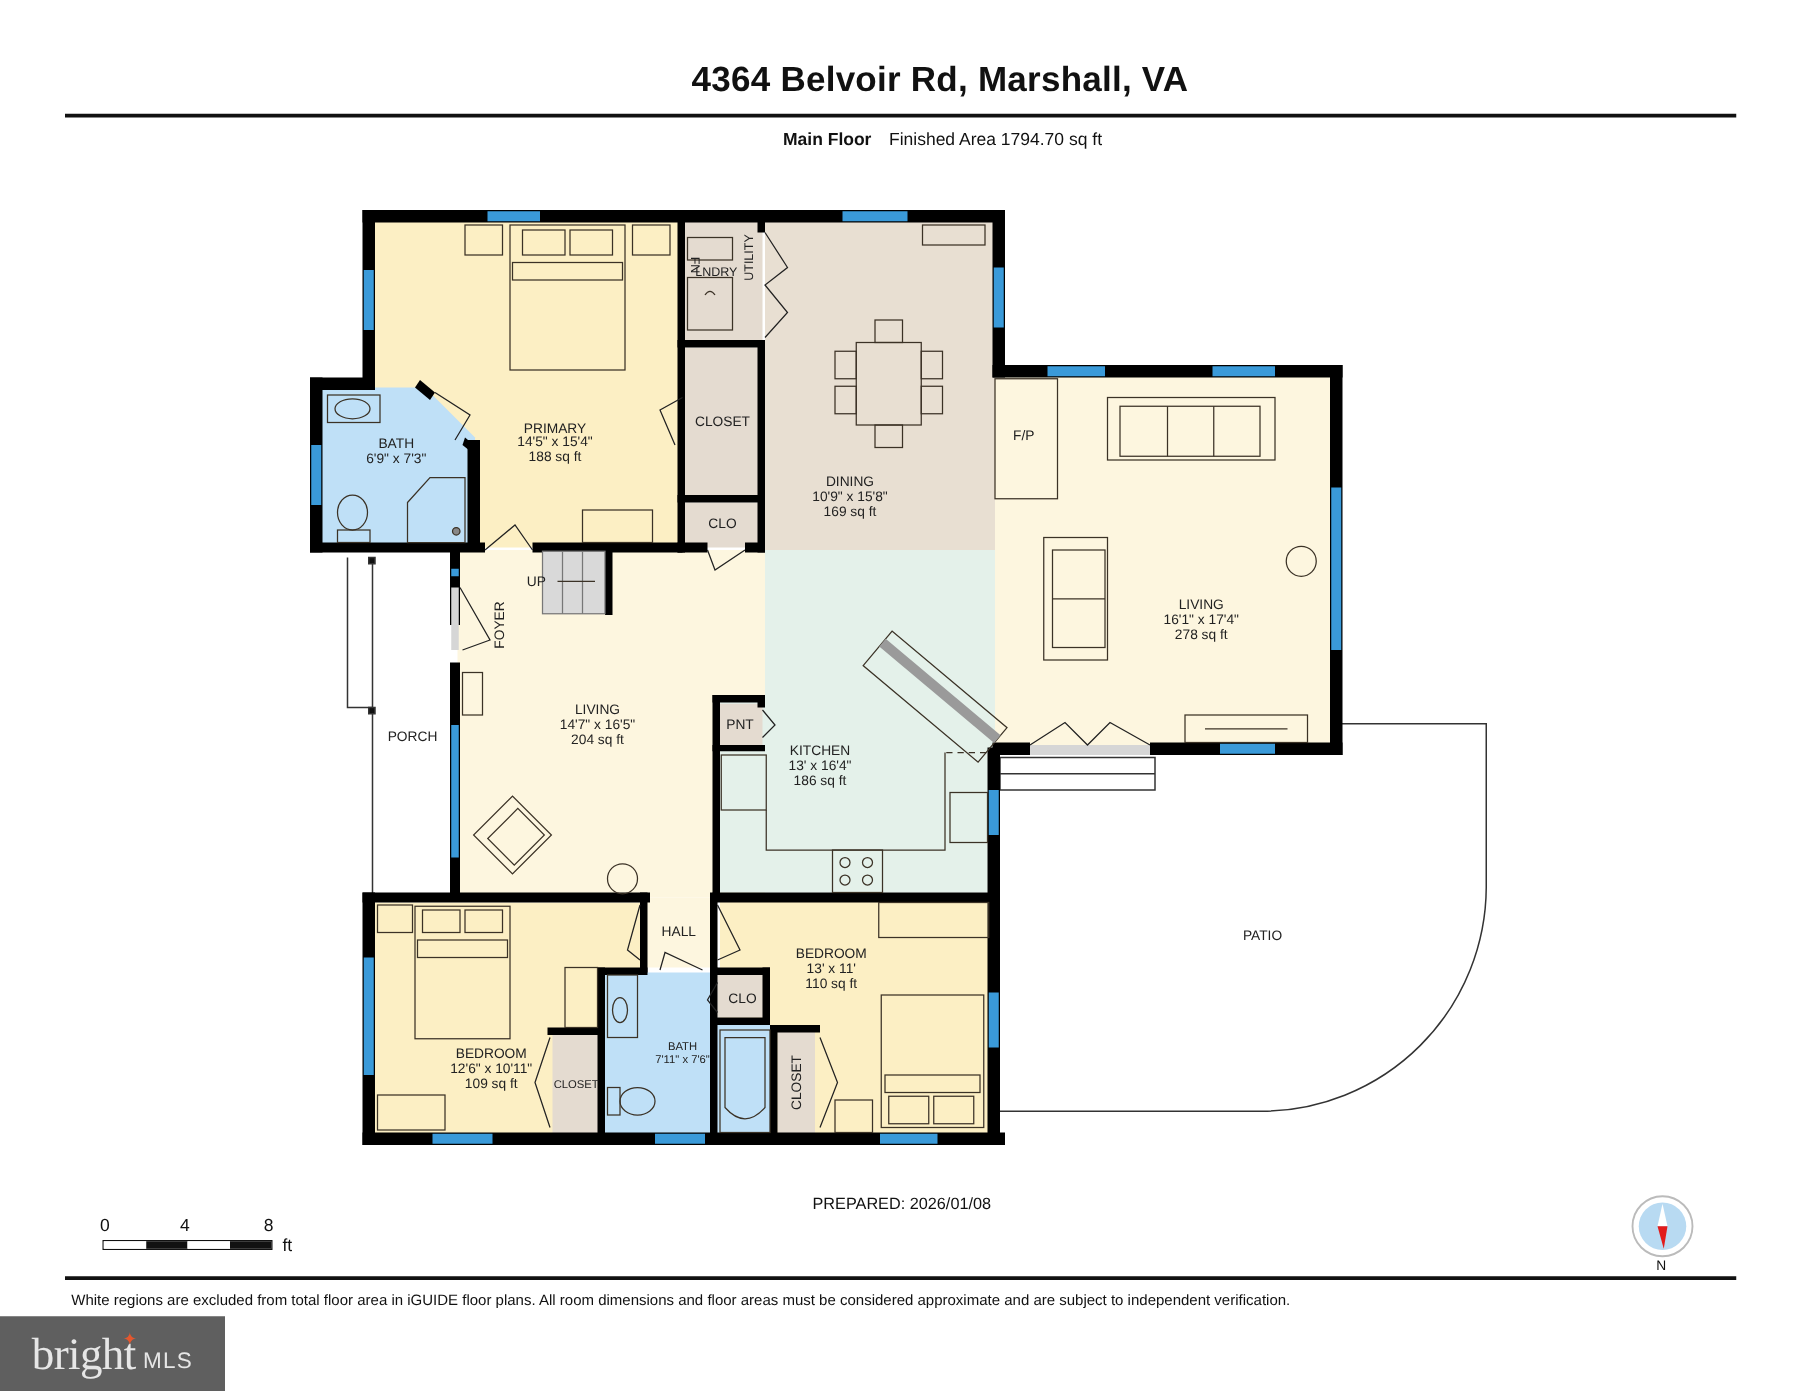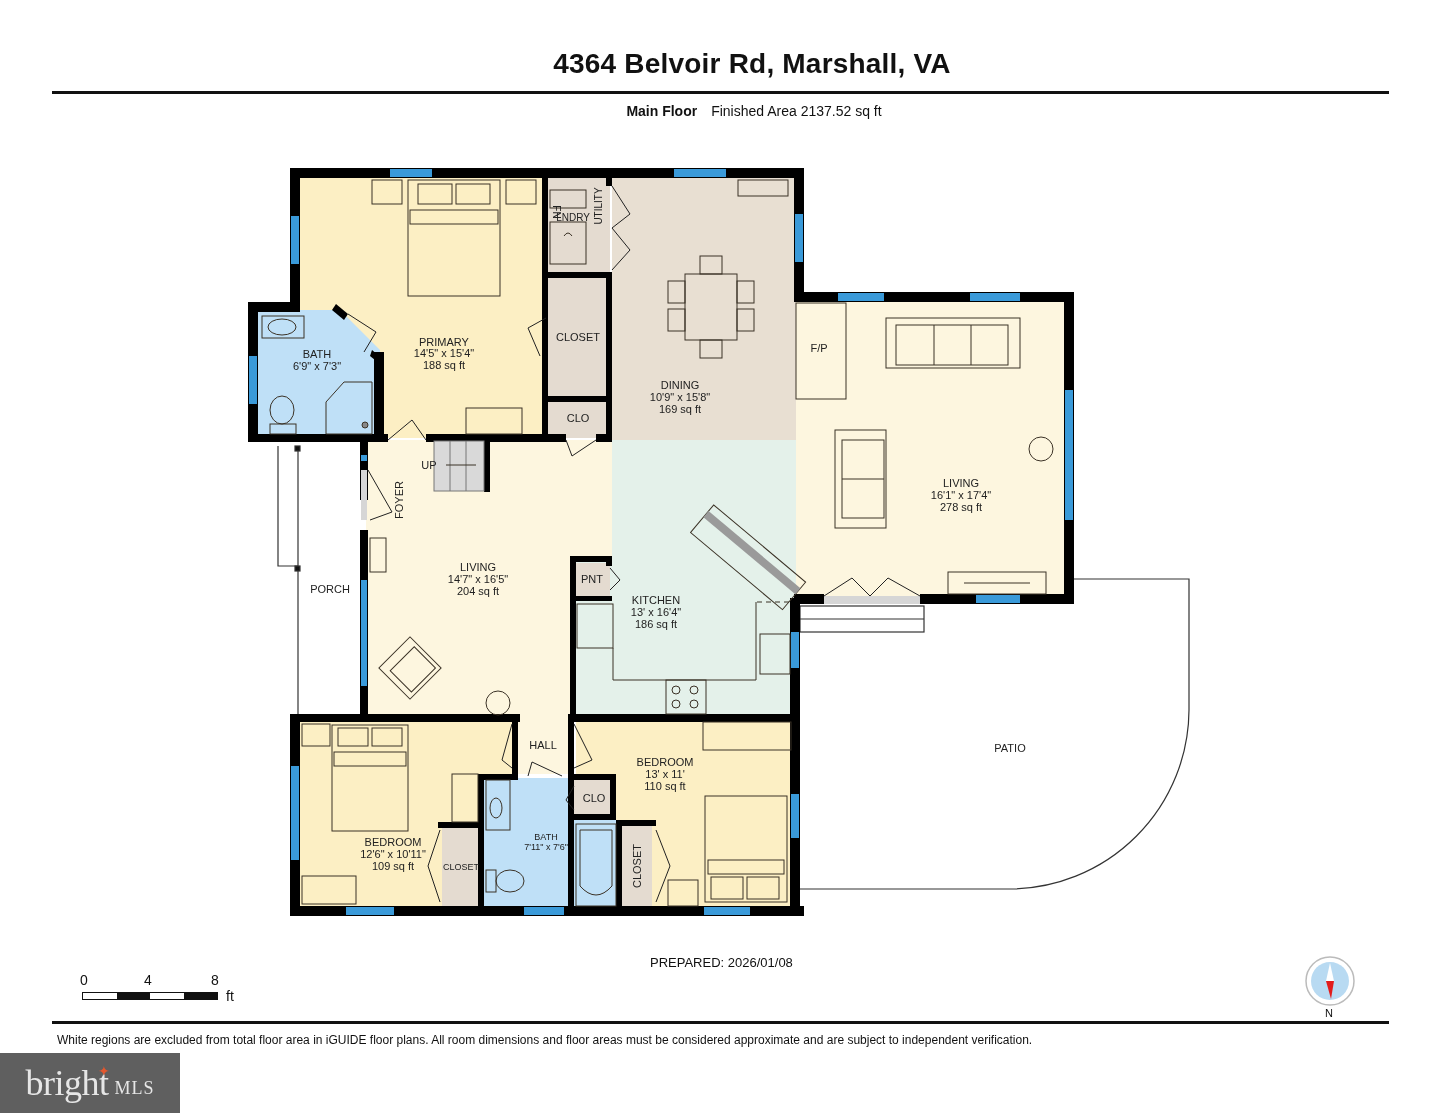--- a/index.html
+++ b/index.html
@@ -15,30 +15,30 @@
   .scale .bar { position:absolute; top:20px; left:4px; height:6px; width:134px; border:1px solid #111; display:flex; }
   .scale .seg { flex:1; }
   .scale .ft { position:absolute; left:148px; top:16px; font-size:14px; }
   .prepared { position:absolute; left:650px; top:955px; font-size:13px; }
   .compass { position:absolute; left:1304px; top:955px; width:52px; height:52px; }
   .compass-n { position:absolute; left:1325px; top:1007px; font-size:11px; }
   .rule-bot { position:absolute; left:52px; width:1337px; top:1021px; height:3px; background:#111; }
   .disclaimer { position:absolute; left:57px; top:1033px; font-size:12px; }
   .logo { position:absolute; left:0; top:1053px; width:180px; height:60px; background:#5f5f5f; display:flex; align-items:center; box-sizing:border-box;justify-content:center; }
   .logo .b { font-family:"Liberation Serif", serif; font-size:36px; color:#e6e6e6; letter-spacing:-0.5px; }
-  .logo .m { font-family:Liberation Serif, serif; font-size:18px; color:#e6e6e6; margin-left:6px; margin-top:10px; letter-spacing:1px; }
+  .logo .m { font-family:Liberation Sans, sans-serif; font-size:18px; color:#e6e6e6; margin-left:6px; margin-top:10px; letter-spacing:1px; }
   .logo .star { position:absolute; left:98px; top:14px; width:8px; height:8px; color:#e4572e; font-size:14px; line-height:8px; }
 </style>
 </head>
 <body>
 
 <div class="title">4364 Belvoir Rd, Marshall, VA</div>
 <div class="rule-top"></div>
 <div class="subhdr">
-  <span class="floor">Main Floor</span><span>Finished Area 2137.52 sq ft</span>
+  <span class="floor">Main Floor</span><span>Finished Area 1794.70 sq ft</span>
 </div>
 
 <svg class="plan" width="1440" height="1113" viewBox="0 0 1440 1113" xmlns="http://www.w3.org/2000/svg">
 
   <g>
 
     <rect x="298" y="177" width="248" height="261" fill="#fcefc4"></rect>
 
     <polygon points="257,310 340,310 380,350 380,438 257,438" fill="#bfe0f7"></polygon>
 

